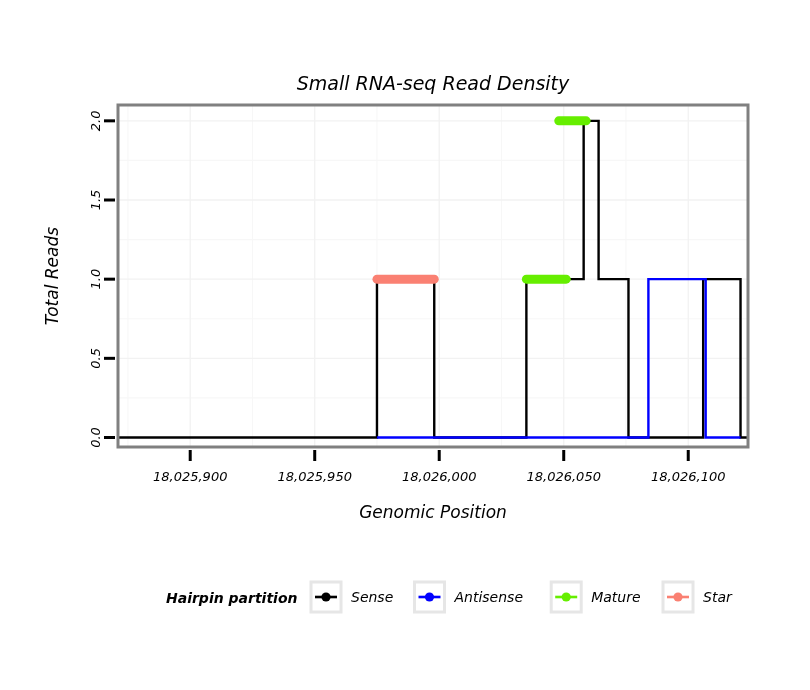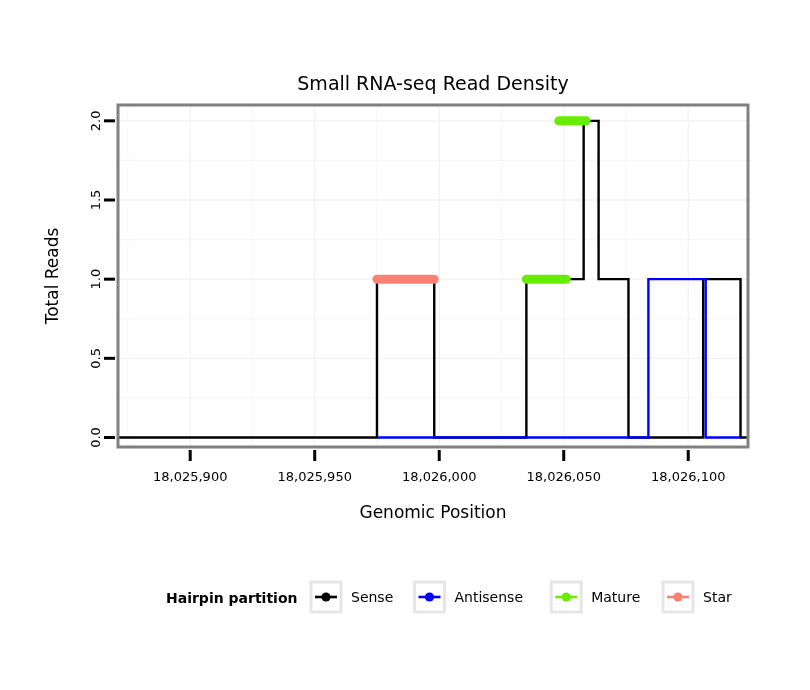--- a/index.html
+++ b/index.html
@@ -10,20 +10,21 @@
   body {
     width: 810px;
     height: 690px;
     font-family: "DejaVu Sans", "Liberation Sans", sans-serif;
     overflow: hidden;
   }
   #root {
     position: relative;
     width: 810px;
     height: 690px;
+    font-style: italic;
   }
   svg#plot {
     display: block;
     width: 810px;
     height: 690px;
   }
   .title-text {
     font-family: "DejaVu Sans", "Liberation Sans", sans-serif;
     font-size: 19px;
     fill: #000000;

